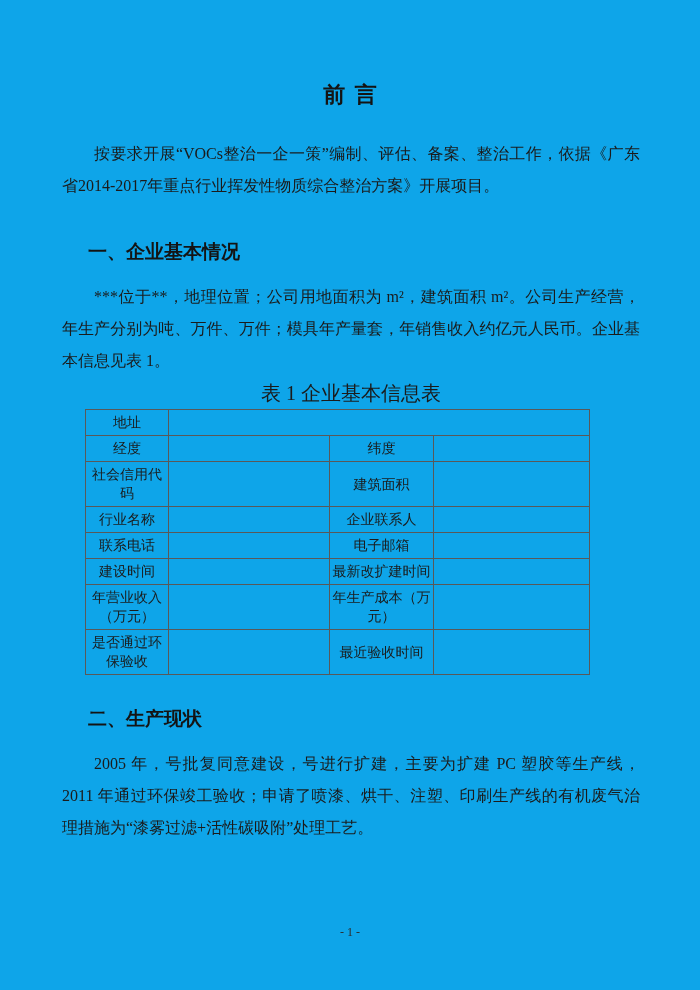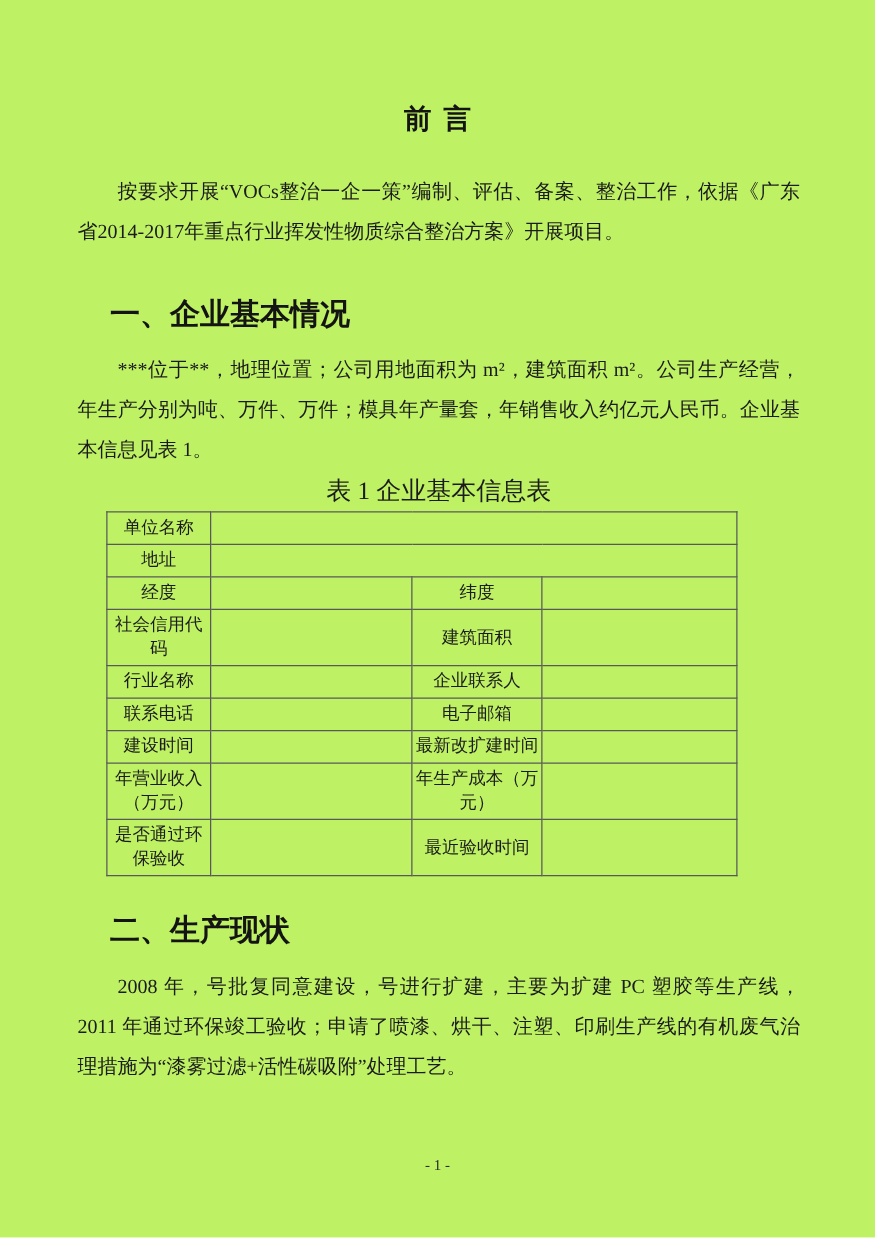--- a/index.html
+++ b/index.html
@@ -1,20 +1,20 @@
 <!DOCTYPE html>
 <html><head>
 <meta charset="utf-8">
 <style>
   html, body { margin: 0; padding: 0; background: #ffffff; }
   .page {
     position: relative;
     width: 700px;
     height: 990px;
-    background: #bef264;
+    background: #0ea5e9;
     color: #1b1b1b;
     font-family: "Liberation Serif", "DejaVu Serif", serif;
     overflow: hidden;
     box-sizing: border-box;
   }
   .content {
     padding: 80px 60px 0 62px;
     box-sizing: border-box;
   }
   .doc-title {
@@ -31,21 +31,21 @@
     font-size: 16px;
     line-height: 32px;
     text-align: justify;
     text-indent: 2em;
     color: #1b1b1b;
   }
   .p-preface { margin-top: 28px; }
   .section-heading {
     margin: 0;
     margin-left: 26px;
-    font-size: 24px;
+    font-size: 19px;
     line-height: 27px;
     font-weight: 700;
     font-family: "Liberation Sans", "DejaVu Sans", sans-serif;
     color: #141414;
   }
   .h-sec1 { margin-top: 36px; }
   .p-sec1 { margin-top: 16px; }
   .table-caption {
     margin: 6px 0 0 0;
     font-size: 20px;
@@ -104,24 +104,20 @@
 
     <table class="info-table">
       <colgroup>
         <col style="width:83px">
         <col style="width:161px">
         <col style="width:104px">
         <col style="width:156px">
       </colgroup>
       <tbody>
         <tr class="row-s">
-          <td class="lbl">单位名称</td>
-          <td class="val" colspan="3"></td>
-        </tr>
-        <tr class="row-s">
           <td class="lbl">地址</td>
           <td class="val" colspan="3"></td>
         </tr>
         <tr class="row-s">
           <td class="lbl">经度</td>
           <td class="val"></td>
           <td class="lbl">纬度</td>
           <td class="val"></td>
         </tr>
         <tr class="row-d">
@@ -158,18 +154,18 @@
           <td class="lbl">是否通过环保验收</td>
           <td class="val"></td>
           <td class="lbl">最近验收时间</td>
           <td class="val"></td>
         </tr>
       </tbody>
     </table>
 
     <h2 class="section-heading h-sec2">二、生产现状</h2>
 
-    <p class="body-text p-sec2">2008 年，号批复同意建设，号进行扩建，主要为扩建 PC 塑胶等生产线， 2011 年通过环保竣工验收；申请了喷漆、烘干、注塑、印刷生产线的有机废气治理措施为“漆雾过滤+活性碳吸附”处理工艺。</p>
+    <p class="body-text p-sec2">2005 年，号批复同意建设，号进行扩建，主要为扩建 PC 塑胶等生产线， 2011 年通过环保竣工验收；申请了喷漆、烘干、注塑、印刷生产线的有机废气治理措施为“漆雾过滤+活性碳吸附”处理工艺。</p>
 
   </div>
 
   <div class="page-number">- 1 -</div>
 </div>
 
 </body></html>

